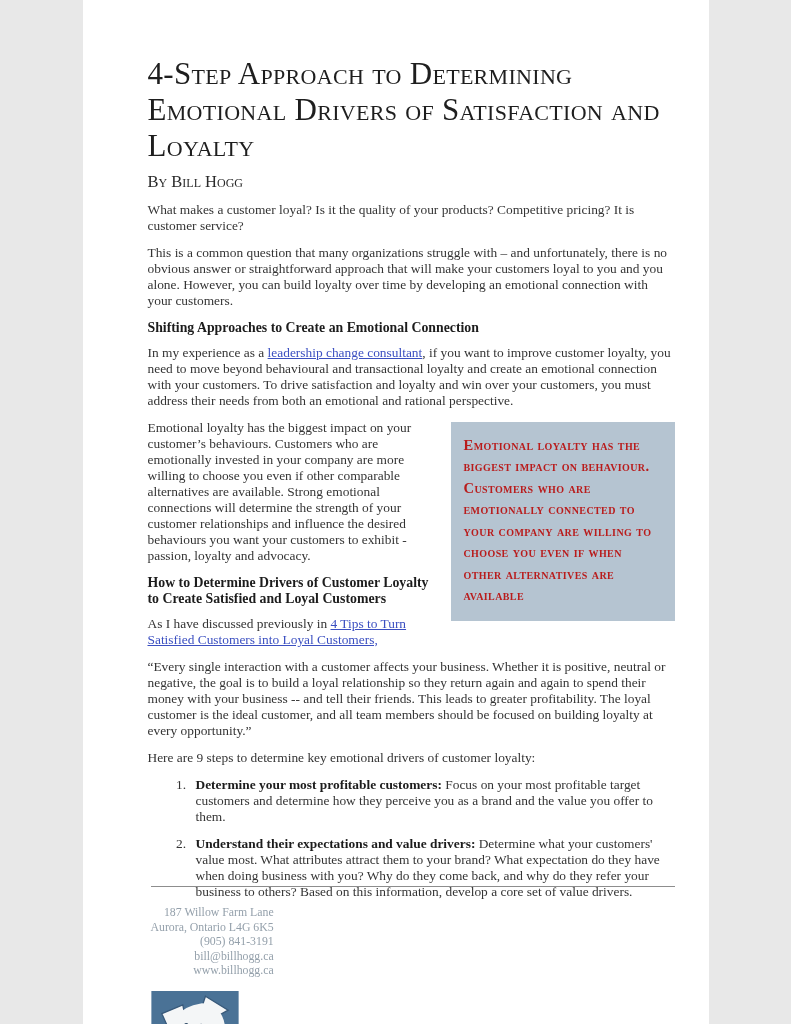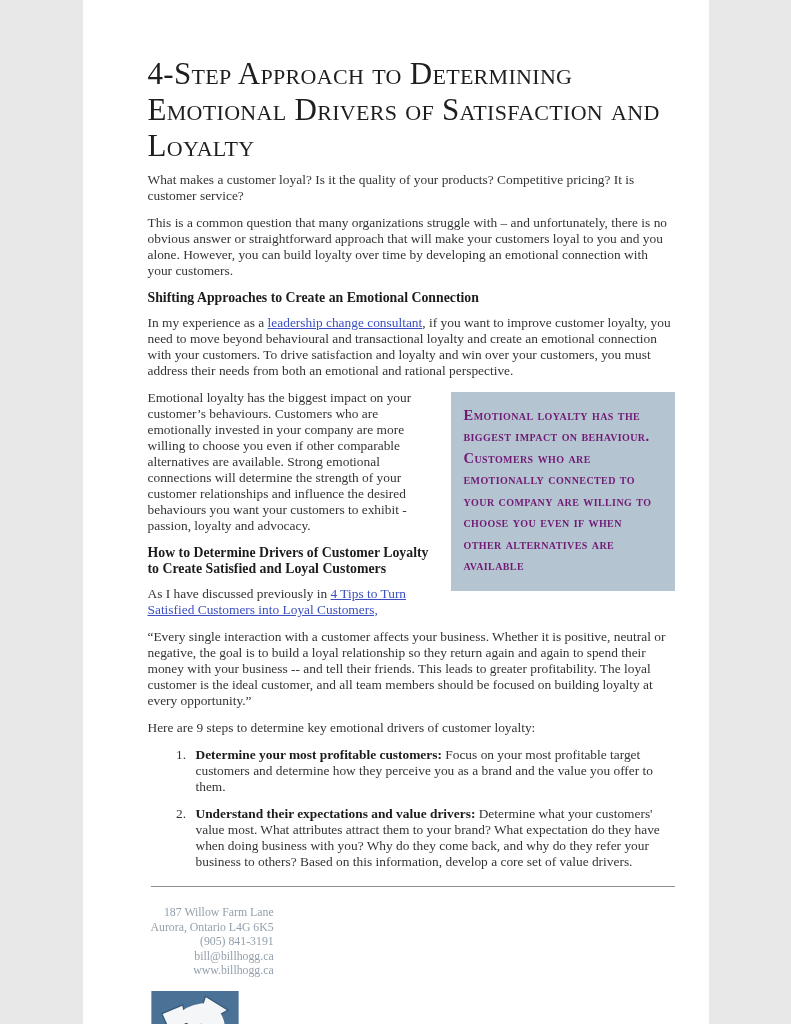--- a/index.html
+++ b/index.html
@@ -32,21 +32,21 @@
     color: #2a2a2a;
     margin-bottom: 10px;
   }
   p, h3 { font-size: 13.4px; line-height: 16px; margin-bottom: 11px; }
   h3 { font-size: 13.8px; font-weight: bold; color: #1c1c1c; margin-bottom: 9px; }
   a.inline-link { color: #3b4fc1; text-decoration: underline; cursor: pointer; }
   .pullquote {
     float: right;
     width: 224px;
     background: #b5c4d1;
-    color: #701a75;
+    color: #b91c1c;
     font-variant: small-caps;
     font-weight: bold;
     font-size: 14.6px;
     line-height: 21.5px;
     letter-spacing: 0.4px;
     padding: 13px 12px 14px 13px;
     margin: 2px 0 10px 16px;
   }
   ol.steps { margin: 2px 0 0 22px; padding-left: 20px; }
   ol.steps li { font-size: 13.4px; line-height: 16px; margin-bottom: 11px; padding-left: 6px; }
@@ -98,20 +98,21 @@
   .twoline span { display: block; }
 </style>
 </head>
 <body>
 
 <div class="page">
   <div class="content">
 
     <h1 class="title">4-Step Approach to Determining Emotional Drivers of Satisfaction and Loyalty</h1>
 
+    <div class="byline">By Bill Hogg</div>
 
     <p>What makes a customer loyal? Is it the quality of your products? Competitive pricing? It is customer service?</p>
 
     <p>This is a common question that many organizations struggle with – and unfortunately, there is no obvious answer or straightforward approach that will make your customers loyal to you and you alone. However, you can build loyalty over time by developing an emotional connection with your customers.</p>
 
     <h3>Shifting Approaches to Create an Emotional Connection</h3>
 
     <p><span>In my experience as a </span><a class="inline-link">leadership change consultant</a><span>, if you want to improve customer loyalty, you need to move beyond behavioural and transactional loyalty and create an emotional connection with your customers. To drive satisfaction and loyalty and win over your customers, you must address their needs from both an emotional and rational perspective.</span></p>
 
 

